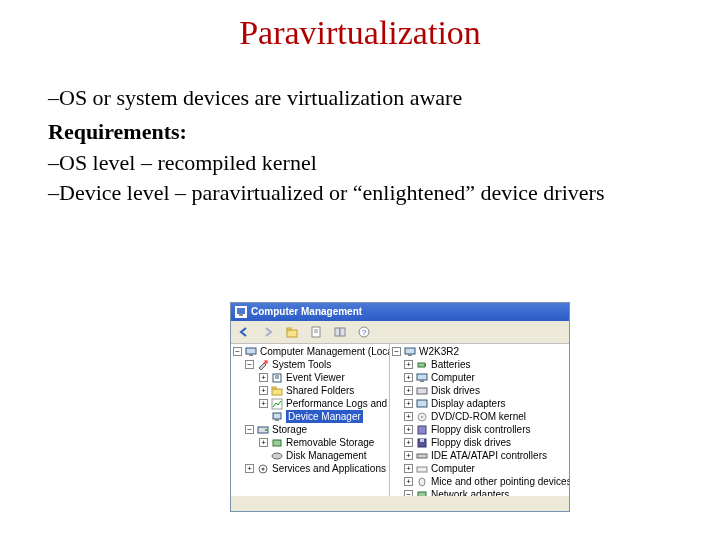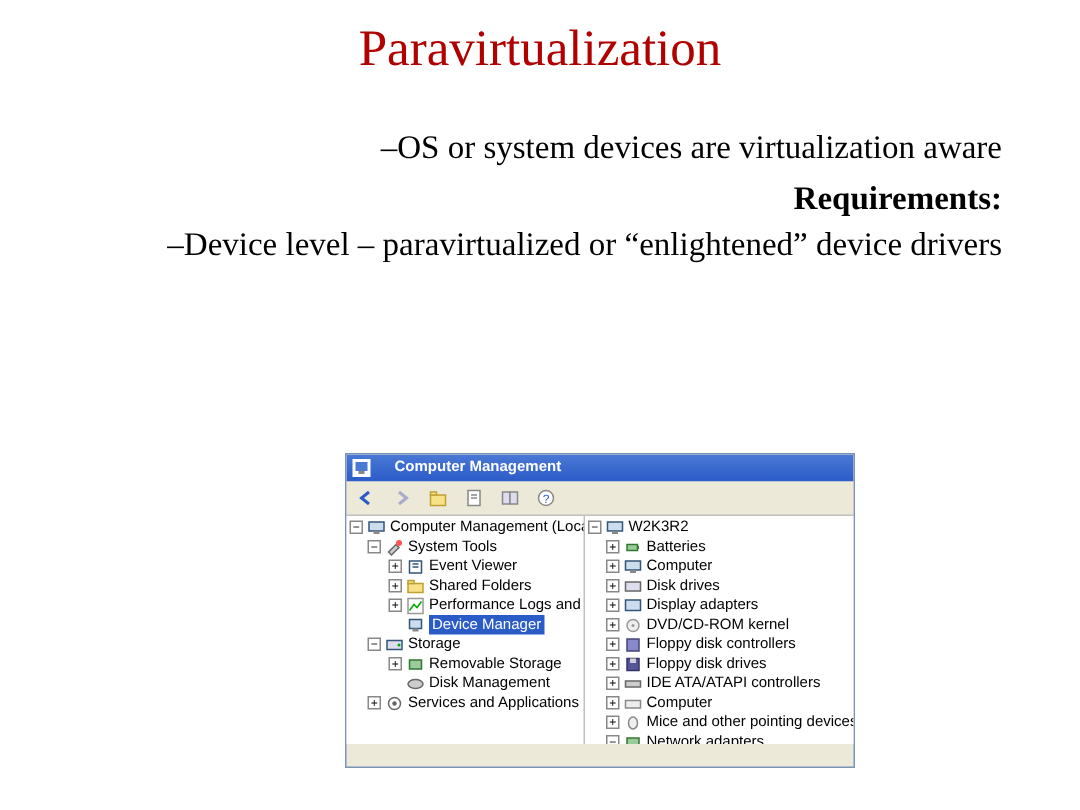--- a/index.html
+++ b/index.html
@@ -22,25 +22,24 @@
     top: 14px;
     left: 0;
     width: 720px;
     text-align: center;
     font-size: 34px;
     color: #b00000;
   }
   .body-text {
     position: absolute;
     top: 84px;
-    left: 68px;
+    left: 48px;
     width: 600px;
     font-size: 22px;
     line-height: 1.25;
-    text-align: right;
   }
   .body-text .req {
     font-weight: bold;
     margin-top: 6px;
     margin-bottom: 4px;
   }
   .body-text p {
     margin: 0 0 2px 0;
   }
 
@@ -60,21 +59,21 @@
   }
   .cm-titlebar {
     height: 18px;
     line-height: 18px;
     background: linear-gradient(#4a79d6, #2b5bc7);
     color: #fff;
     font-weight: bold;
     padding-left: 4px;
     display: flex;
     align-items: center;
-    gap: 16px;
+    gap: 4px;
   }
   .cm-titlebar .tb-icon {
     width: 12px;
     height: 12px;
     background: #fff;
     display: inline-flex;
     align-items: center;
     justify-content: center;
   }
   .cm-titlebar .tb-icon svg { display:block; }
@@ -169,20 +168,21 @@
 </head>
 <body>
 
 <div class="slide">
 
   <div class="title">Paravirtualization</div>
 
   <div class="body-text">
     <p>–OS or system devices are virtualization aware</p>
     <p class="req">Requirements:</p>
+    <p>–OS level – recompiled kernel</p>
     <p>–Device level – paravirtualized or “enlightened” device drivers</p>
   </div>
 
   <div class="cm-window">
     <div class="cm-titlebar">
       <span class="tb-icon">
         <svg width="10" height="10" viewBox="0 0 10 10">
             <rect x="1" y="1" width="8" height="6" fill="#4a79d6"></rect>
             <rect x="3" y="7" width="4" height="2" fill="#888"></rect>
           </svg>

